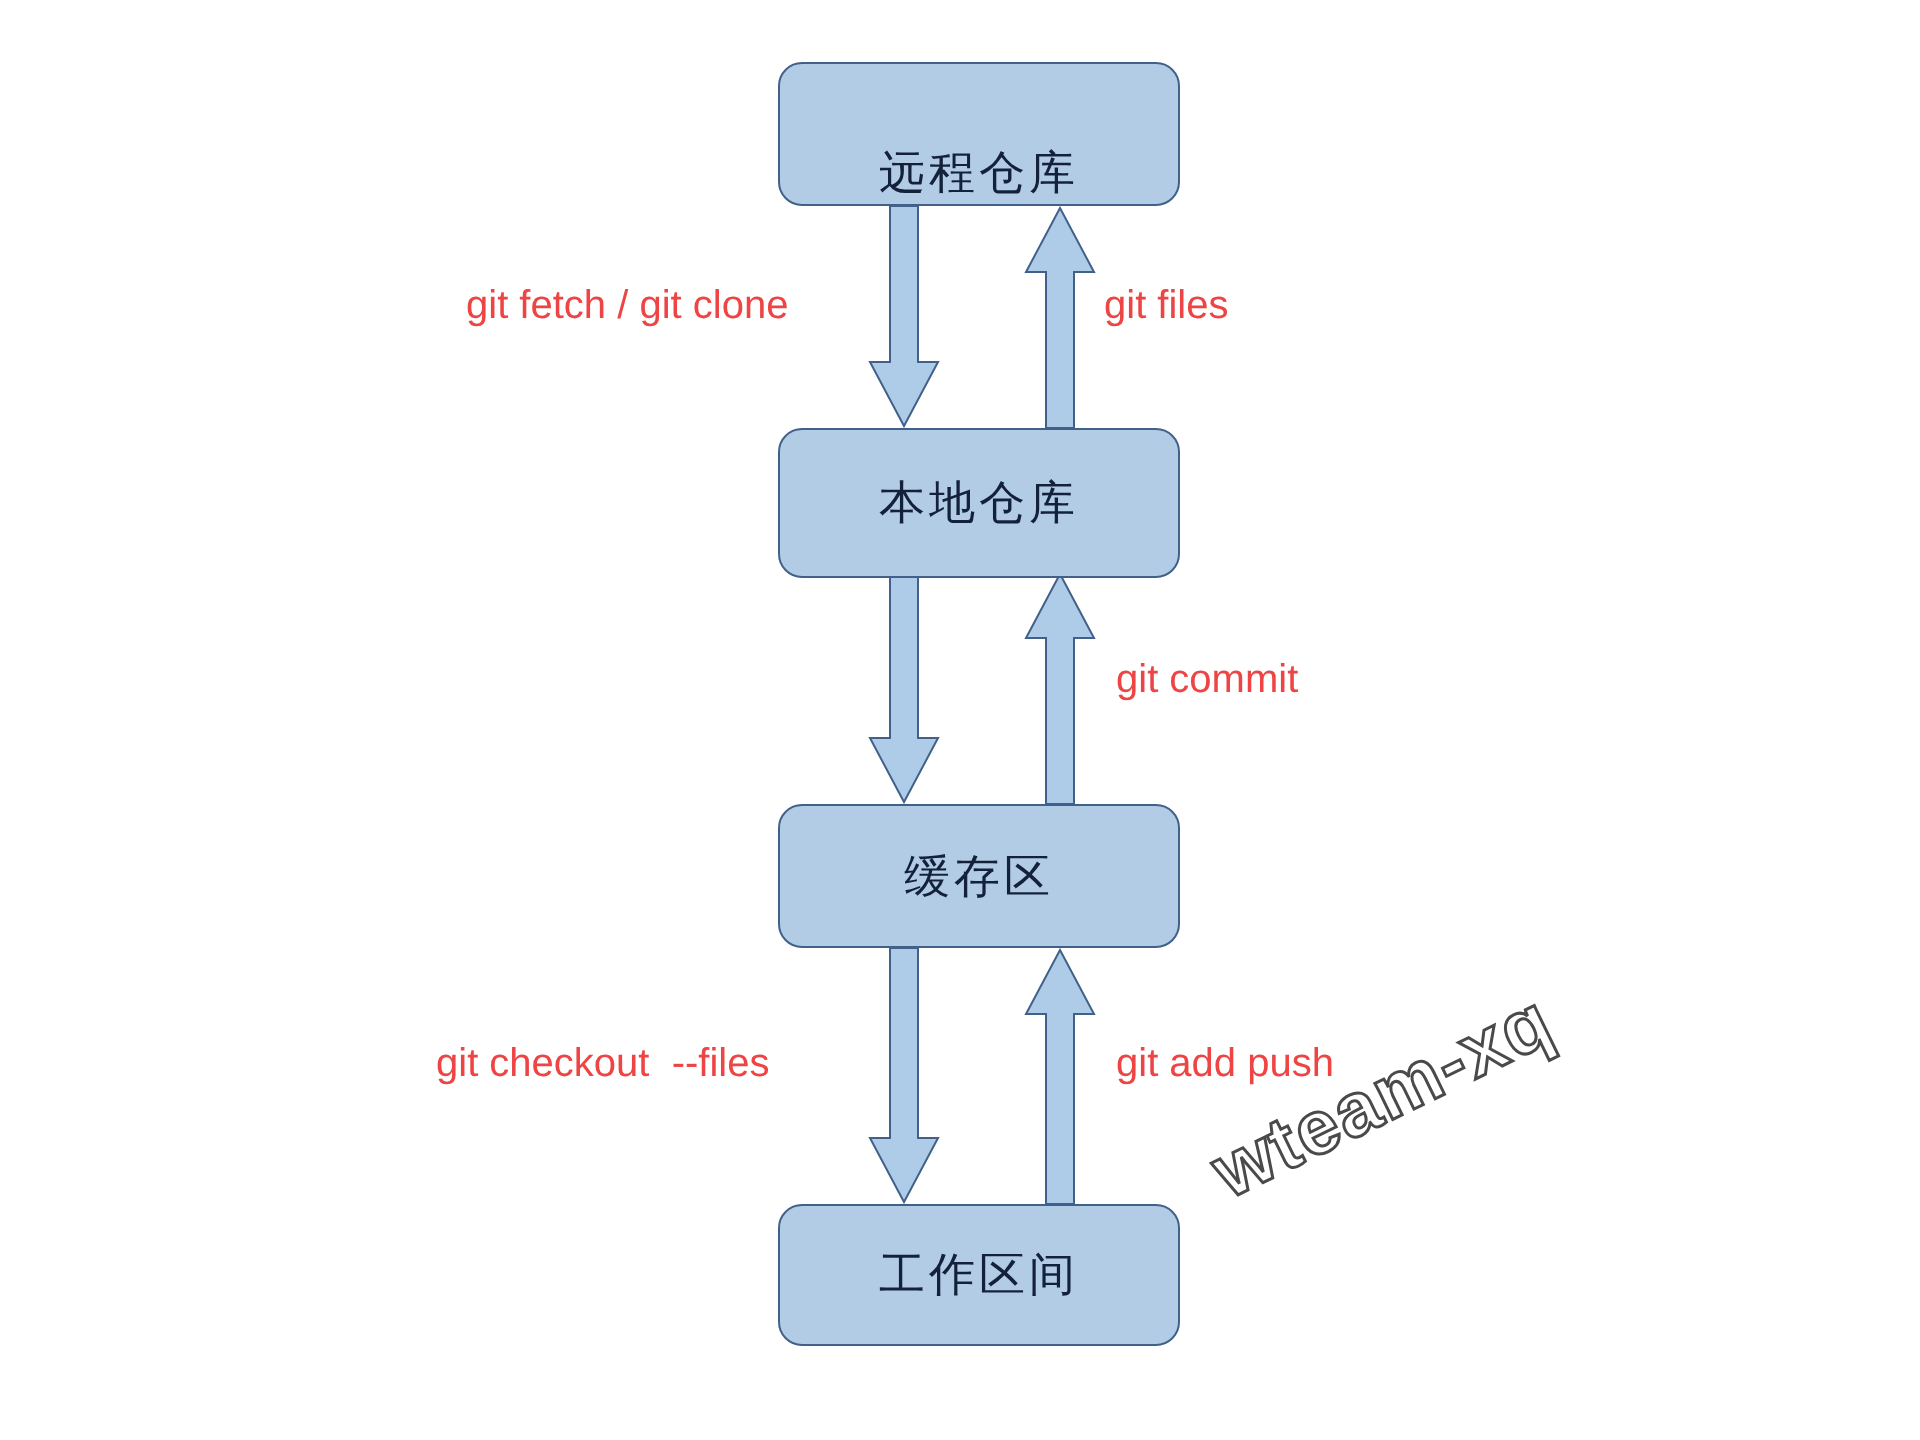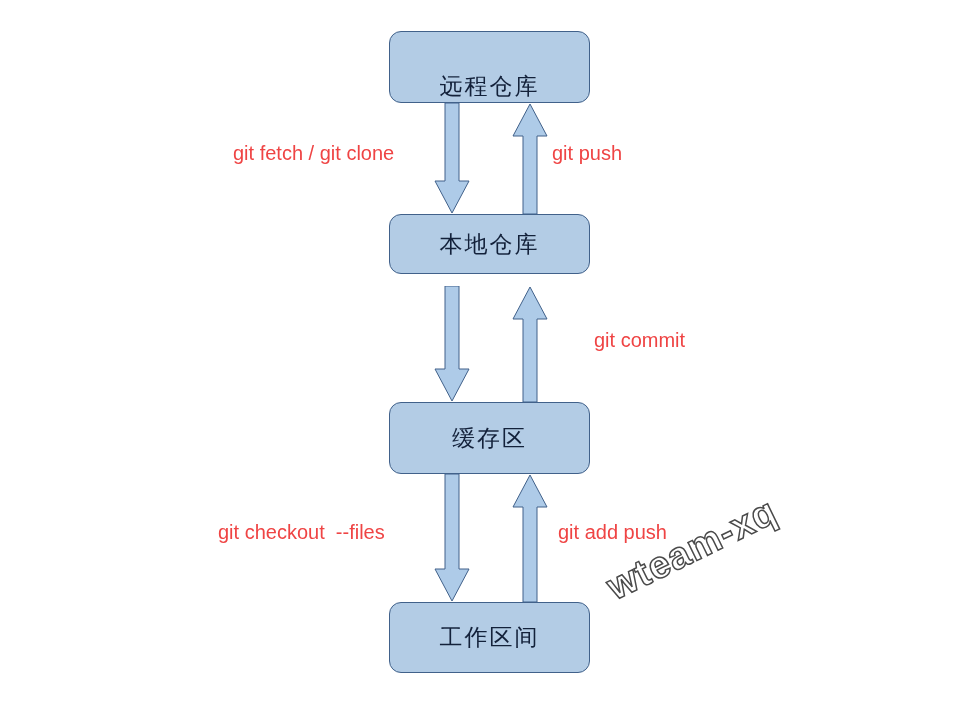--- a/index.html
+++ b/index.html
@@ -28,21 +28,21 @@
     display: flex;
     align-items: center;
     justify-content: center;
     color: #13213a;
     font-size: 23px;
     letter-spacing: 2px;
     font-family: "DejaVu Sans", "Liberation Sans", sans-serif;
     z-index: 3;
   }
   .node-remote   { left: 389px; top: 31px;  width: 201px; height: 72px; align-items: flex-end; }
-  .node-local    { left: 389px; top: 214px; width: 201px; height: 60px; }
+  .node-local    { left: 389px; top: 214px; width: 201px; height: 75px; }
   .node-staging  { left: 389px; top: 402px; width: 201px; height: 72px; }
   .node-working  { left: 389px; top: 602px; width: 201px; height: 71px; }
 
   .arrow {
     position: absolute;
     z-index: 1;
   }
   .arrow svg { display: block; }
 
   .edge-label {
@@ -122,24 +122,24 @@
   <div class="node node-working">
     <span>工作区间</span>
   </div>
 
   <div class="node node-staging">
     <span>缓存区</span>
   </div>
 
   <div class="edge-label" style="left:233px; top:142px;">git fetch / git clone</div>
 
-  <div class="edge-label" style="left:552px; top:142px;">git push</div>
+  <div class="edge-label" style="left:552px; top:142px;">git files</div>
 
 
-  <div class="edge-label" style="left:558px; top:329px;margin-left:36px;">git commit</div>
+  <div class="edge-label" style="left:558px; top:329px;">git commit</div>
 
   <div class="edge-label" style="left:218px; top:521px;">git checkout  --files</div>
 
   <div class="edge-label" style="left:558px; top:521px;">git add push</div>
 
   <div class="watermark">wteam-xq</div>
 
 </div>
 
 </body></html>

